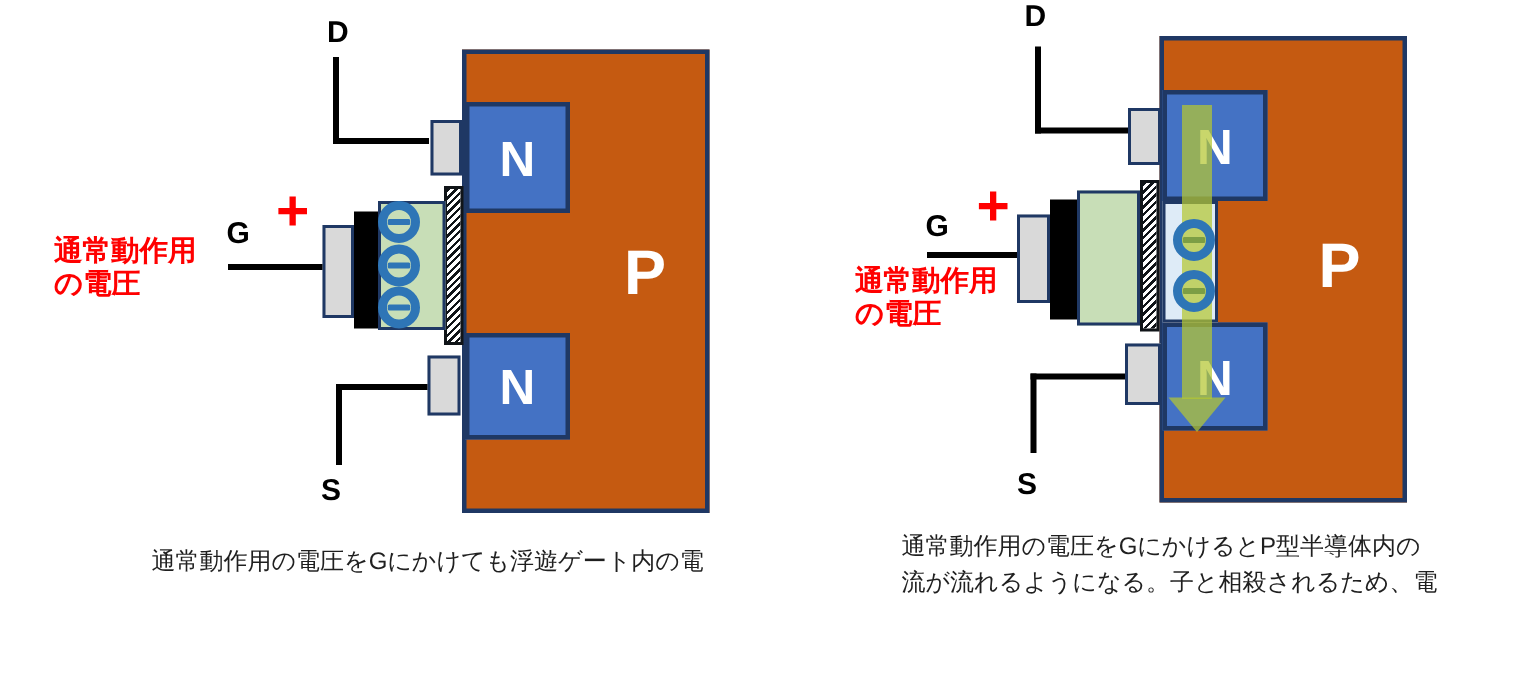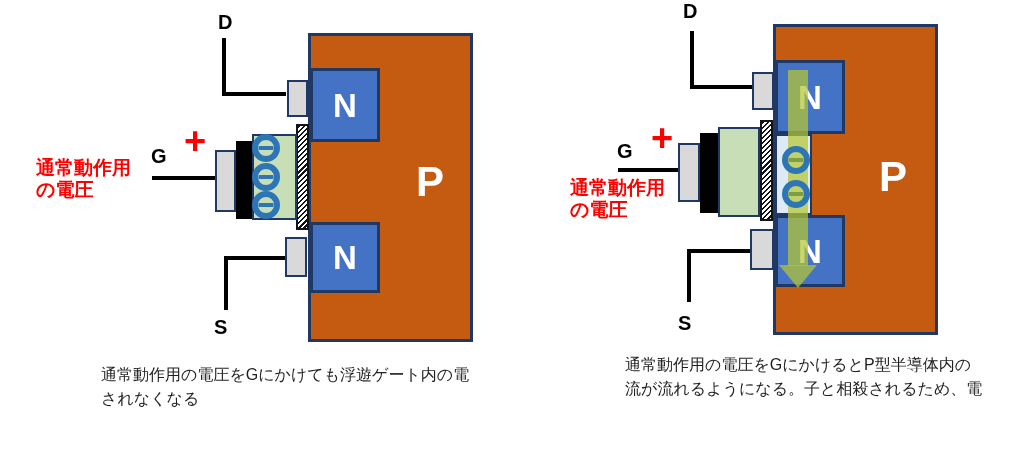--- a/index.html
+++ b/index.html
@@ -98,21 +98,20 @@
       <div>通常動作用</div>
       <div>の電圧</div>
     </div>
 
     <div class="abs contact" style="left:285px;top:237px;width:22px;height:40px;"></div>
     <div class="abs lead-up-right" style="left:224px;top:256px;width:61px;height:54px;"></div>
     <span class="abs term" style="left:214px;top:317px;">S</span>
 
     <div class="abs caption" style="left:101px;top:363px;">
       <div>通常動作用の電圧をGにかけても浮遊ゲート内の電</div>
-      <div>されなくなる</div>
     </div>
   </div>
 
   <div>
 
     <div class="abs p-region" style="left:773px;top:24px;width:165px;height:311px;"></div>
     <span class="abs p-label" style="left:879px;top:156px;">P</span>
 
     <div class="abs n-region" style="left:775px;top:60px;width:70px;height:74px;">
       <span class="n-label">N</span>
@@ -145,19 +144,19 @@
     <div class="abs contact" style="left:750px;top:229px;width:24px;height:41px;"></div>
     <div class="abs lead-up-right" style="left:687px;top:249px;width:63px;height:53px;"></div>
     <span class="abs term" style="left:678px;top:313px;">S</span>
 
     <div class="abs flow-strip" style="left:788px;top:70px;width:20px;height:196px;"></div>
     <div class="abs flow-head" style="left:779px;top:265px;"></div>
 
     <div class="abs electron electron--olive" style="left:782px;top:146px;"></div>
     <div class="abs electron electron--olive" style="left:782px;top:180px;"></div>
 
-    <div class="abs caption" style="left:625px;top:353px;">
+    <div class="abs caption" style="left:601px;top:353px;">
       <div>通常動作用の電圧をGにかけるとP型半導体内の</div>
       <div>流が流れるようになる。子と相殺されるため、電</div>
     </div>
   </div>
 
 </div>
 
 </body></html>

